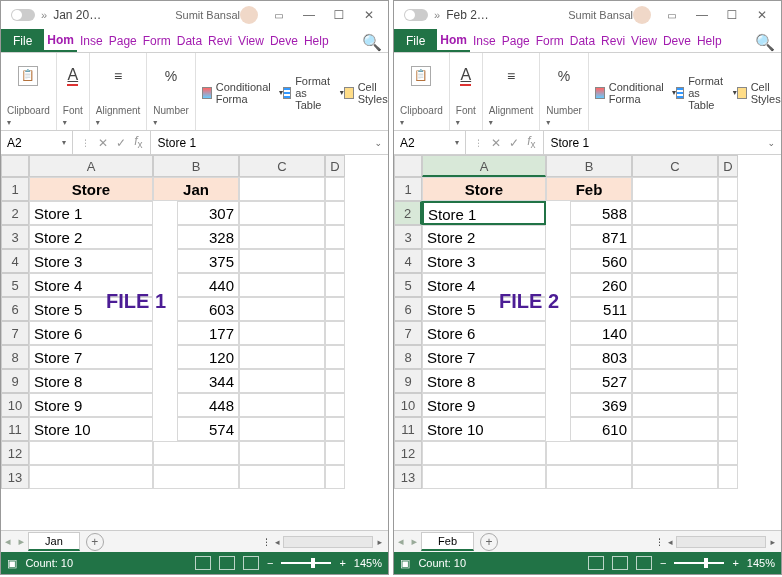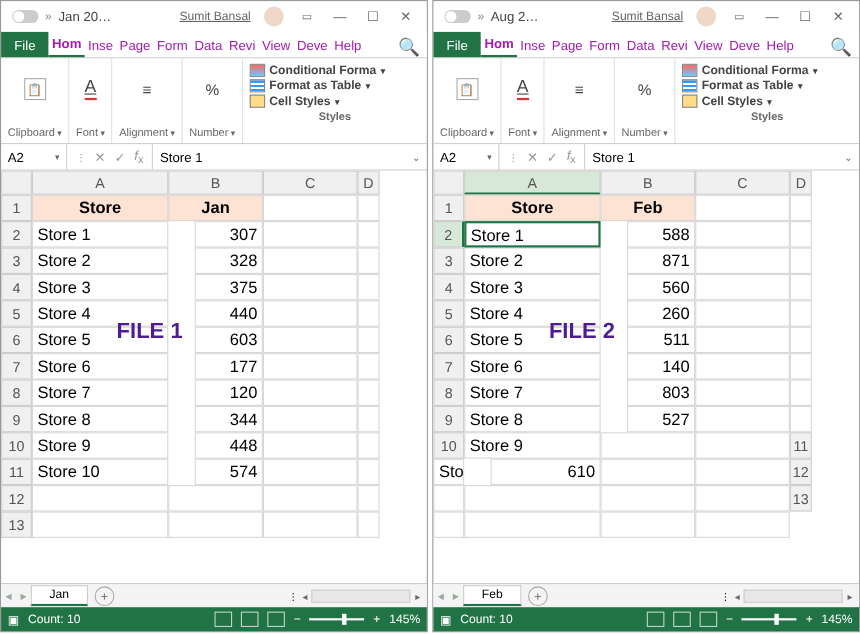--- a/index.html
+++ b/index.html
@@ -3,45 +3,45 @@
 <meta charset="utf-8">
 <style>
   * { box-sizing: border-box; margin: 0; padding: 0; font-family: "Segoe UI", Arial, sans-serif; }
   body { background: #fff; display: flex; gap: 4px; position: relative; }
   .window { width: 389px; height: 575px; border: 1px solid #999; background: #fff; display: flex; flex-direction: column; position: relative; }
   .titlebar { height: 28px; display: flex; align-items: center; padding: 0 4px; font-size: 11px; color: #666; }
   .titlebar .autosave { display: flex; align-items: center; gap: 4px; padding: 0 6px; }
   .toggle { width: 24px; height: 12px; border-radius: 6px; background: #ccc; position: relative; }
   .toggle::after { content: ""; position: absolute; left: 1px; top: 1px; width: 10px; height: 10px; border-radius: 50%; background: #fff; }
   .wtitle { flex: 0 0 auto; margin: 6px 6px; font-size: 12px; color: #444; }
-  .account { display: flex; align-items: center; gap: 12px; margin-left: auto; text-decoration: underline; }
+  .account { display: flex; align-items: center; gap: 0; margin-left: auto; }
   .avatar { width: 18px; height: 18px; border-radius: 50%; background: #f0d8c8; overflow: hidden; display: inline-block; }
   .wincontrols { display: flex; margin-left: 6px; }
   .wincontrols div { width: 30px; height: 20px; display: flex; align-items: center; justify-content: center; font-size: 12px; color: #666; cursor: pointer; }
   .wincontrols .ribopts { font-size: 10px; }
   
   .tabs { height: 24px; display: flex; align-items: stretch; background: #fff; border-bottom: 1px solid #d0d0d0; }
   .tabs .file { background: #217346; color: #fff; font-size: 12px; padding: 4px 12px; display: flex; align-items: center; }
   .tabs .tab { font-size: 12px; color: #a21caf; padding: 4px 3px; display: flex; align-items: center; cursor: pointer; }
   .tabs .tab.active { border-bottom: 2px solid #217346; font-weight: 600; }
   .tabs .tellme { margin-left: auto; padding: 4px 6px; color: #666; }
   
   .ribbon { height: 78px; border-bottom: 1px solid #d0d0d0; display: flex; font-size: 11px; color: #444; }
   .rgroup { border-right: 1px solid #e0e0e0; display: flex; flex-direction: column; align-items: center; padding: 4px 6px 2px; }
   .rgroup .rtop { flex: 1; display: flex; flex-direction: column; align-items: center; justify-content: center; gap: 2px; }
   .rgroup .rlabel { font-size: 10px; color: #666; padding: 1px 0; margin-top: 10px; }
   .rgroup .ricon { width: 20px; height: 20px; border: 1px solid #aaa; display: flex; align-items: center; justify-content: center; font-size: 11px; background: #fff; }
   .rgroup .rarr::after { content: " ▾"; font-size: 8px; color: #666; }
-  .rstyles { flex: 1; display: flex; flex-direction: column; padding: 4px 6px 2px; font-weight: bold; }
+  .rstyles { flex: 1; display: flex; padding: 4px 6px 2px; }
   .rstyles .sitem { display: flex; align-items: center; gap: 4px; font-size: 11px; padding: 1px 0; cursor: pointer; }
   .rstyles .sicon { width: 14px; height: 12px; border: 1px solid #888; display: inline-block; }
   .rstyles .rlabel { align-self: flex-end; font-size: 10px; color: #666; padding-top: 2px; margin: 0 auto; }
   
   .formulabar { height: 24px; display: flex; align-items: center; border-bottom: 1px solid #d0d0d0; font-size: 12px; }
-  .namebox { width: 60px; height: 100%; border-right: 1px solid #d0d0d0; display: flex; align-items: center; padding: 0 6px; justify-content: space-between; }
+  .namebox { width: 72px; height: 100%; border-right: 1px solid #d0d0d0; display: flex; align-items: center; padding: 0 6px; justify-content: space-between; }
   .namebox span:last-child { font-size: 8px; color: #666; }
   .fxicons { display: flex; align-items: center; gap: 8px; padding: 0 8px; color: #999; font-size: 12px; border-right: 1px solid #d0d0d0; height: 100%; }
   .fxval { padding: 0 6px; flex: 1; }
   .fbdrop { padding: 0 6px; font-size: 9px; color: #666; }
   
   .sheet { flex: 1; overflow: hidden; position: relative; }
   .grid { display: grid; grid-template-columns: 28px 124px 86px 86px 20px; font-size: 15px; }
   .corner { border: 1px solid #ccc; background: #f0f0f0; height: 22px; }
   .colh { border: 1px solid #ccc; background: #f0f0f0; text-align: center; height: 22px; font-size: 13px; color: #555; line-height: 22px; }
   .colh.sel { background: #d8e8d8; border-bottom: 2px solid #217346; }
@@ -258,21 +258,21 @@
       <span>+</span>
       <span>145%</span>
     </div>
   </div>
   <div class="window">
     <div class="titlebar">
       <div class="autosave">
         <span class="toggle"></span>
       </div>
       <span style="color:#888">»</span>
-      <span class="wtitle">Aug 2…</span>
+      <span class="wtitle">Feb 2…</span>
       <div class="account">
         <span>Sumit Bansal</span>
         <span class="avatar"></span>
       </div>
       <div class="wincontrols">
         <div class="ribopts">▭</div>
         <div>—</div>
         <div>☐</div>
         <div>✕</div>
       </div>
@@ -395,20 +395,21 @@
     <div class="cell num">803</div>
     <div class="cell"></div>
     <div class="cell"></div>
     <div class="rowh ">9</div>
     <div class="cell ">Store 8</div>
     <div class="cell num">527</div>
     <div class="cell"></div>
     <div class="cell"></div>
     <div class="rowh ">10</div>
     <div class="cell ">Store 9</div>
+    <div class="cell num">369</div>
     <div class="cell"></div>
     <div class="cell"></div>
     <div class="rowh ">11</div>
     <div class="cell ">Store 10</div>
     <div class="cell num">610</div>
     <div class="cell"></div>
     <div class="cell"></div>
     <div class="rowh">12</div>
     <div class="cell"></div>
     <div class="cell"></div>

